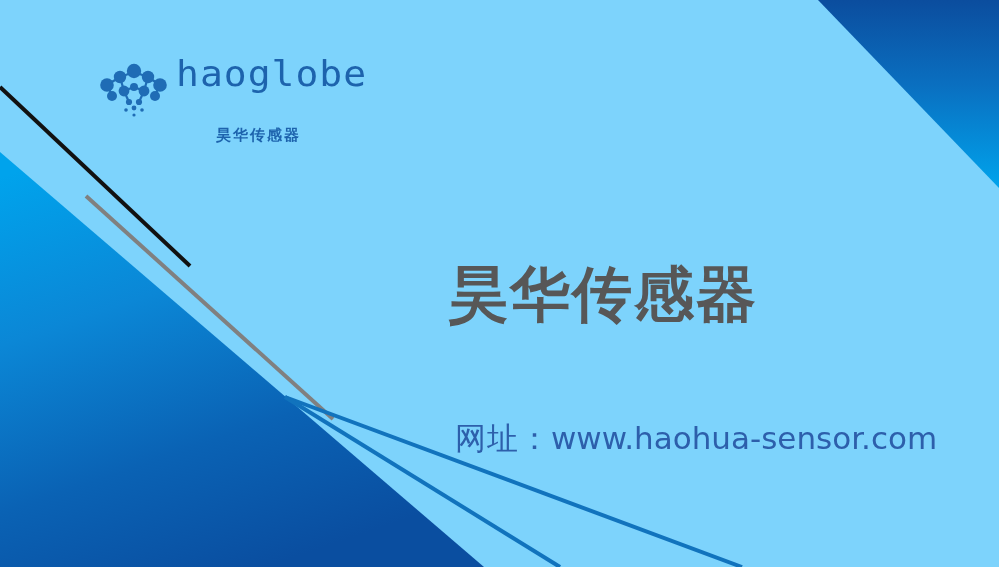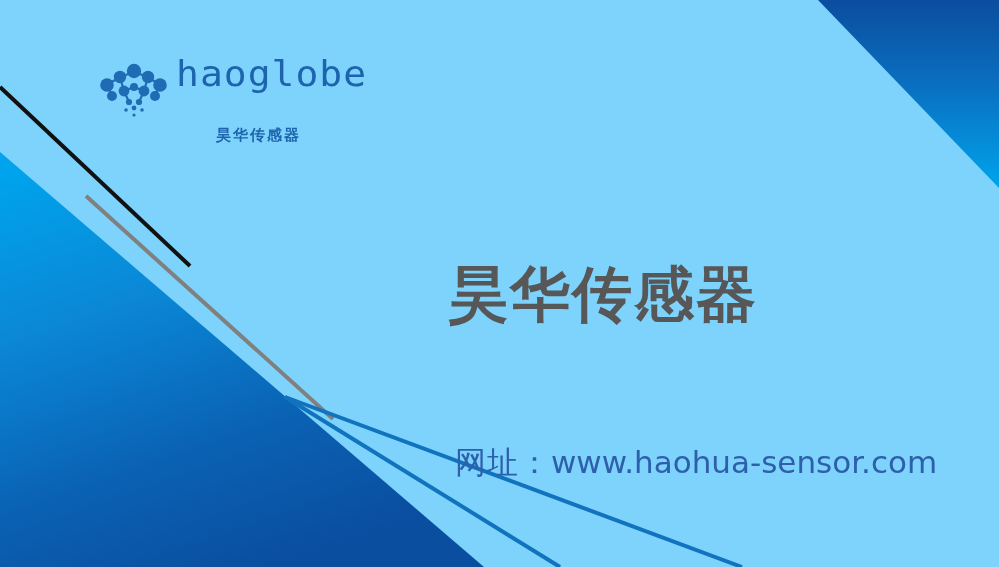--- a/index.html
+++ b/index.html
@@ -84,21 +84,20 @@
   
   #website-line {
     position: absolute;
     left: 455px;
     top: 418px;
     white-space: nowrap;
     color: #2d5fab;
     font-size: 33px;
     line-height: 40px;
     font-family: "DejaVu Serif", "Liberation Serif", serif;
-    margin-top: 24px;
   }
   #website-label {
     font-family: "DejaVu Sans", "Liberation Sans", sans-serif;
     font-size: 31px;
     letter-spacing: 1px;
   }
   #website-url {
     font-family: "DejaVu Sans", "Liberation Sans", sans-serif;
     font-size: 31px;
     letter-spacing: 0px;

